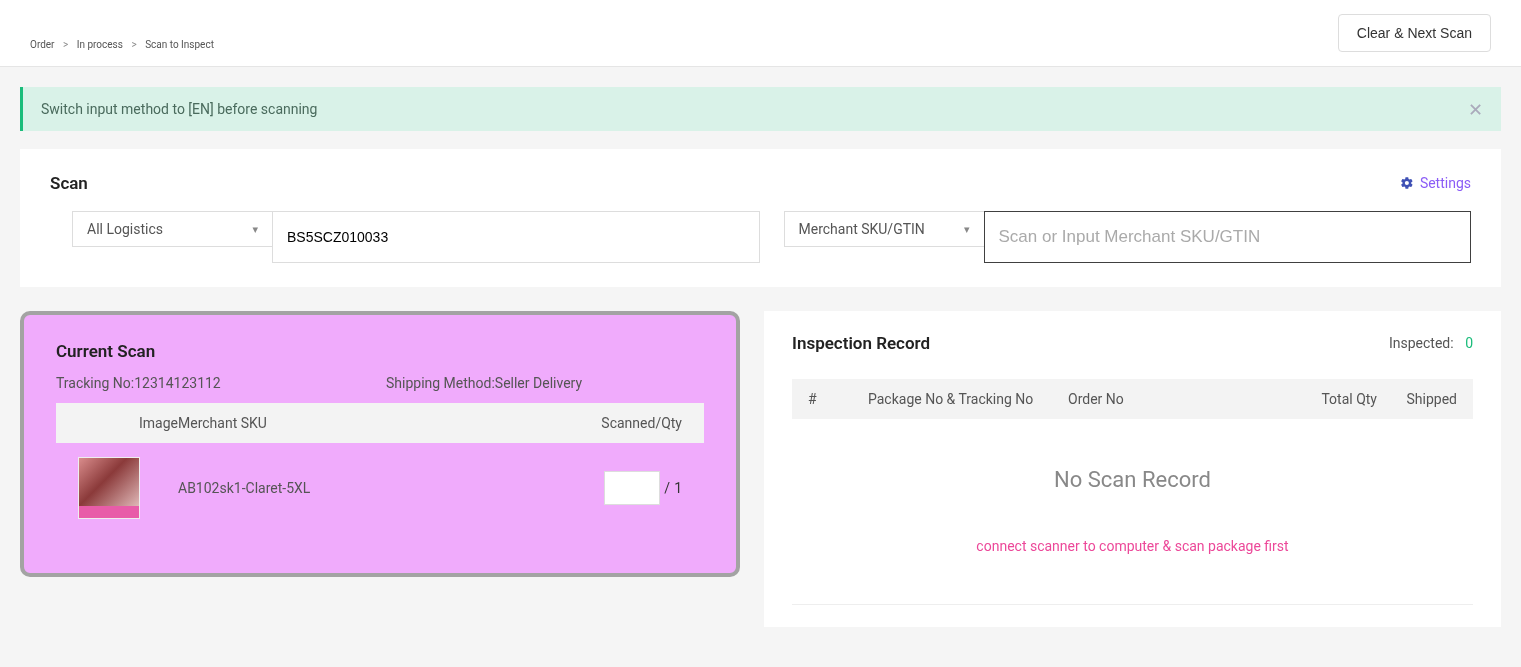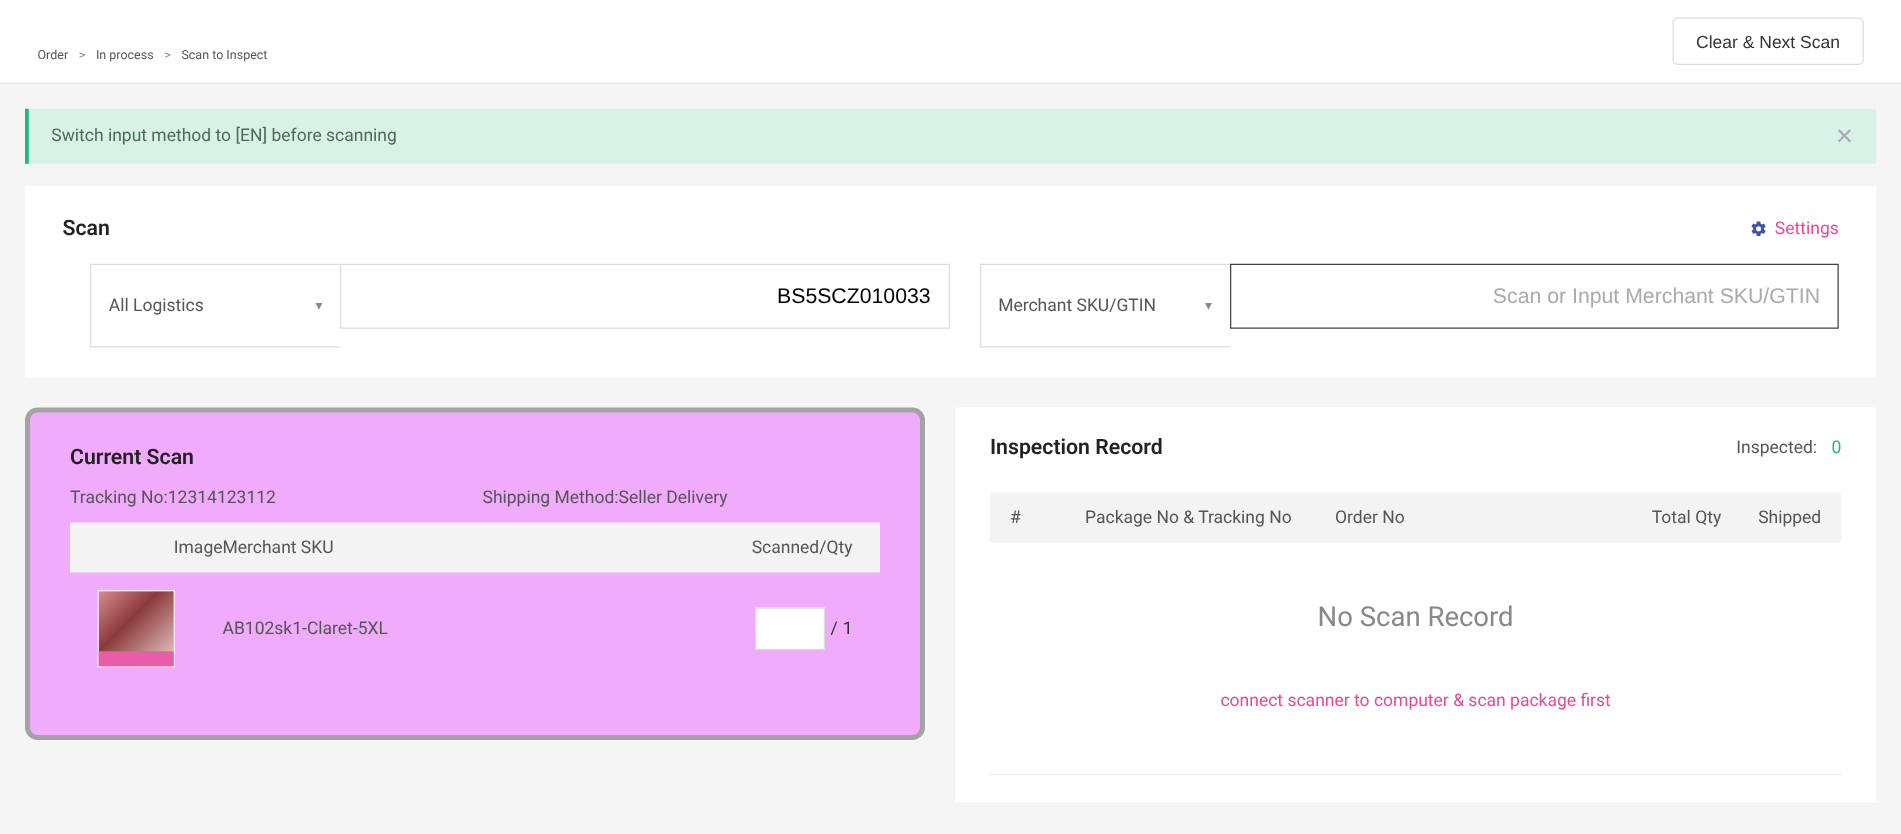--- a/index.html
+++ b/index.html
@@ -64,57 +64,56 @@
     font-size: 17px;
     color: #222;
   }
   .scan-header {
     display: flex;
     justify-content: space-between;
     align-items: center;
     margin-bottom: 18px;
   }
   .settings-link {
-    color: #ec4899;
+    color: #8b5cf6;
     font-size: 14px;
     cursor: pointer;
     display: flex;
     align-items: center;
     gap: 6px;
   }
   .scan-row {
     display: flex;
     gap: 24px;
     padding-left: 22px;
   }
   .scan-group-left, .scan-group-right {
     display: flex;
     flex: 1;
   }
   .select-box {
     border: 1px solid #ddd;
     padding: 0 14px;
-    height: 67px;
+    height: 36px;
     display: flex;
     align-items: center;
     justify-content: space-between;
     min-width: 200px;
     color: #555;
     cursor: pointer;
     background: #fff;
   }
   .select-box.left { border-right: none; }
   .text-input {
     border: 1px solid #ddd;
     height: 52px;
     padding: 0 14px;
-    font-size: 17px;
+    font-size: 14px;
     flex: 1;
     outline: none;
-    text-align: right;
   }
   .text-input.focused {
     border: 1px solid #404040;
   }
   .text-input::placeholder { color: #aaa; font-size: 17px; }
   .chev {
     color: #888;
     font-size: 11px;
   }
   .columns {

